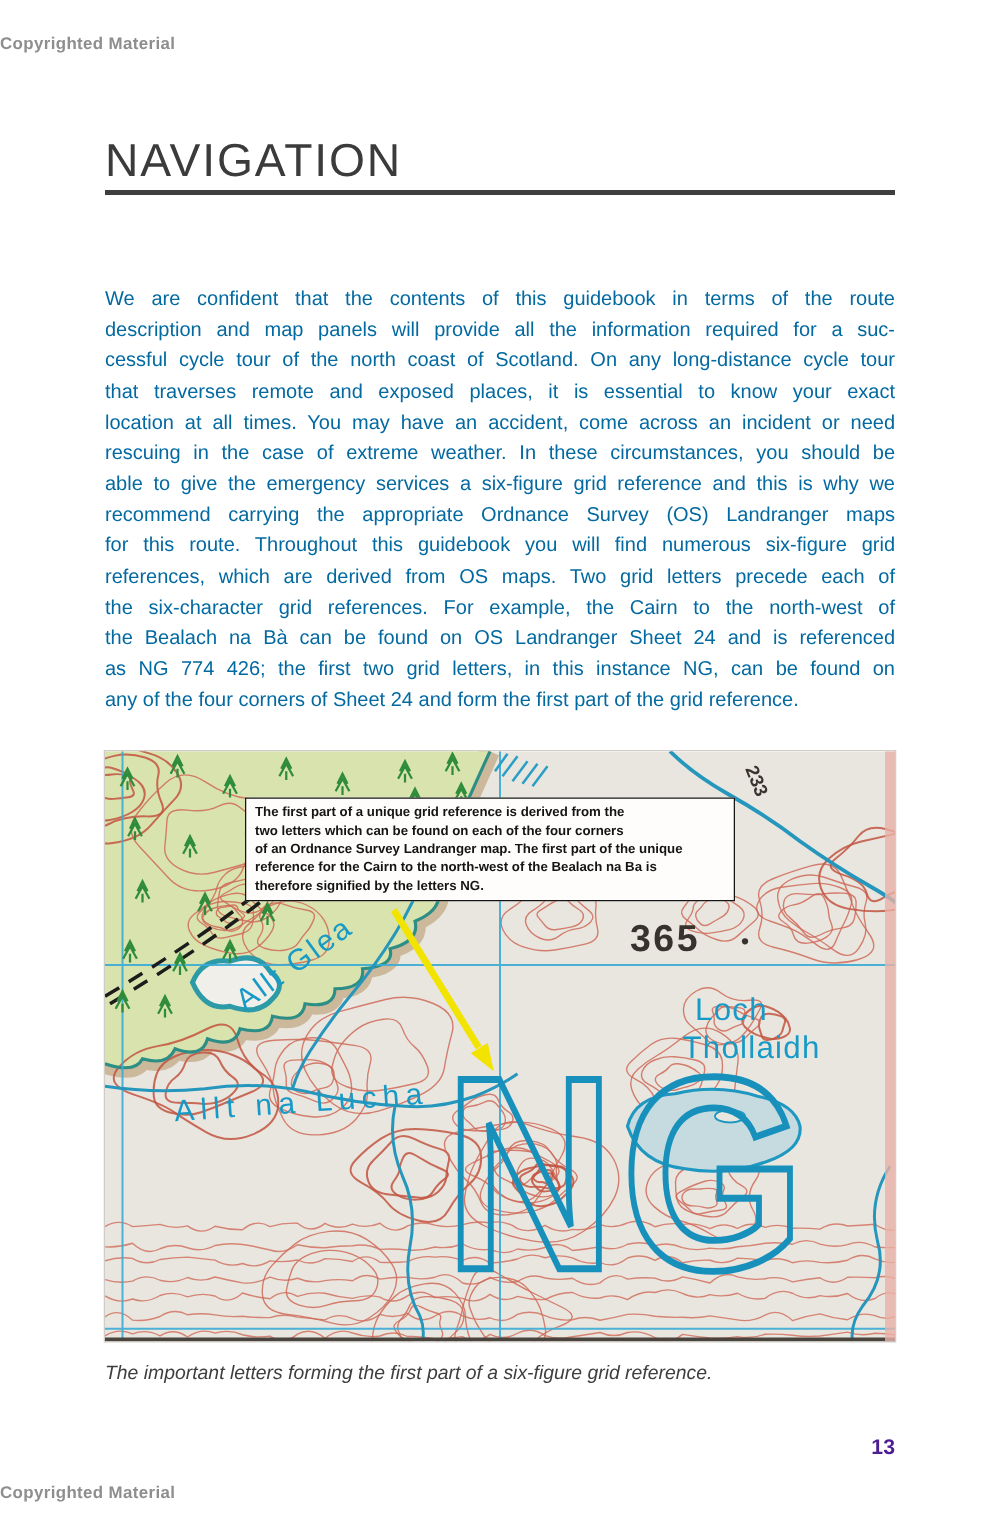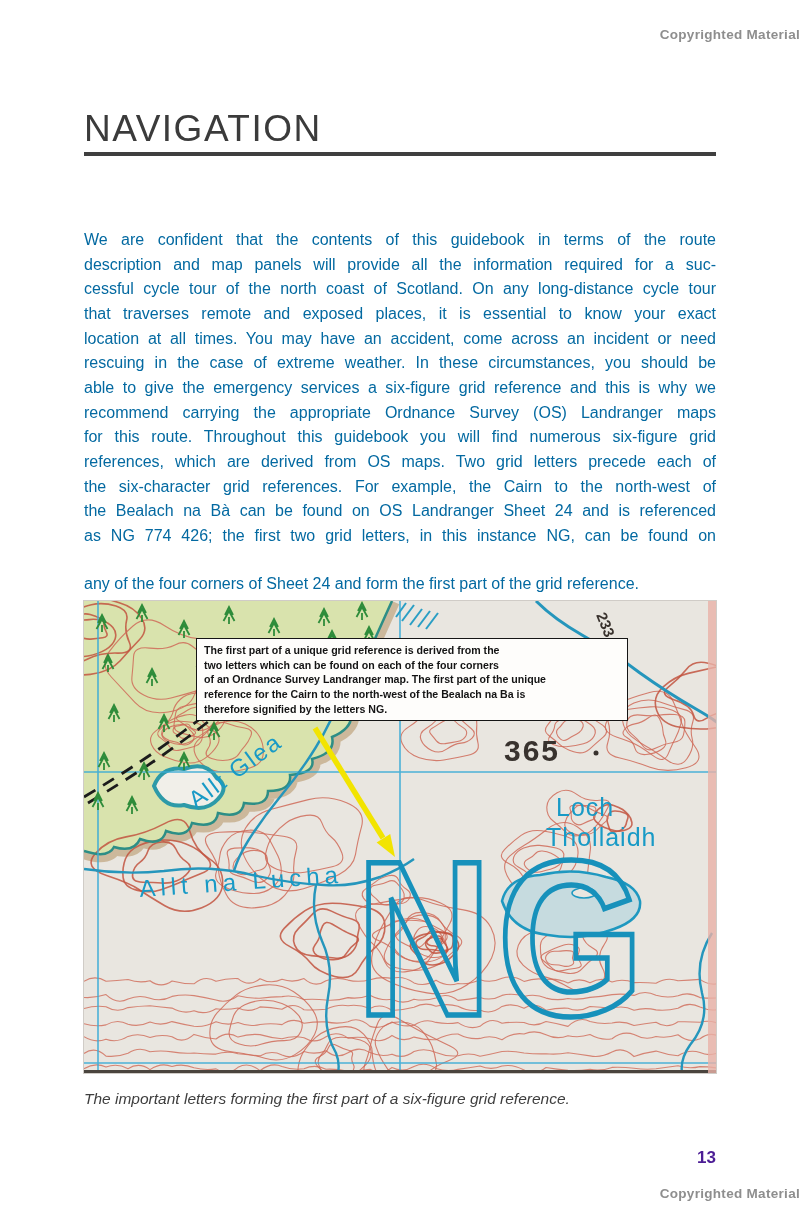--- a/index.html
+++ b/index.html
@@ -1,32 +1,32 @@
 <!DOCTYPE html>
 <html><head>
 <meta charset="utf-8">
 <style>
   html,body{margin:0;padding:0;background:#ffffff;}
   .page{position:relative;width:800px;height:1230px;background:#ffffff;overflow:hidden;
         font-family:"Liberation Sans",sans-serif;}
-  .copy{position:absolute;width:100%;text-align:right;font-size:13.5px;font-weight:700;
+  .copy{position:absolute;width:100%;text-align:left;font-size:13.5px;font-weight:700;
         color:#8e8e8e;letter-spacing:.3px;}
   .copy.top{top:27px;} .copy.bottom{top:1186px;}
   .h1{position:absolute;left:84px;top:108px;font-size:37px;font-weight:400;color:#3b3b3b;
       letter-spacing:1.5px;}
   .rule{position:absolute;left:84px;width:632px;top:152px;height:4px;background:#3f3f3f;}
   .bodytext{position:absolute;left:84px;top:228px;width:632px;font-size:16px;
             line-height:24.65px;color:#0369a1;}
   .jline{text-align:justify;text-align-last:justify;white-space:normal;}
-  .jline.last{text-align-last:auto;margin-top:23px;}
+  .jline.last{text-align-last:auto;}
   .figure{position:absolute;left:84px;top:601px;width:632px;height:472px;
           box-shadow:0 0 0 1px rgba(120,110,95,.35);}
   .map-svg{position:absolute;left:0;top:0;width:632px;height:472px;display:block;}
   .map-svg text{font-family:"Liberation Sans",sans-serif;}
-  .annot{position:absolute;left:112px;top:37px;width:432px;box-sizing:border-box;
+  .annot{position:absolute;left:112px;top:37px;width:392px;box-sizing:border-box;
          background:#fefdfb;border:1.6px solid #151515;padding:4px 7px 3px 7px;
          font-size:10.6px;line-height:14.7px;font-weight:600;color:#141414;}
   .caption{position:absolute;left:84px;top:1090px;width:632px;font-size:15.5px;
            font-weight:400;font-style:italic;color:#3e3e3e;}
   .pageno{position:absolute;left:84px;top:1148px;width:632px;text-align:right;
           font-size:17px;font-weight:700;color:#4c1d95;}
 </style>
 </head>
 <body>
 

